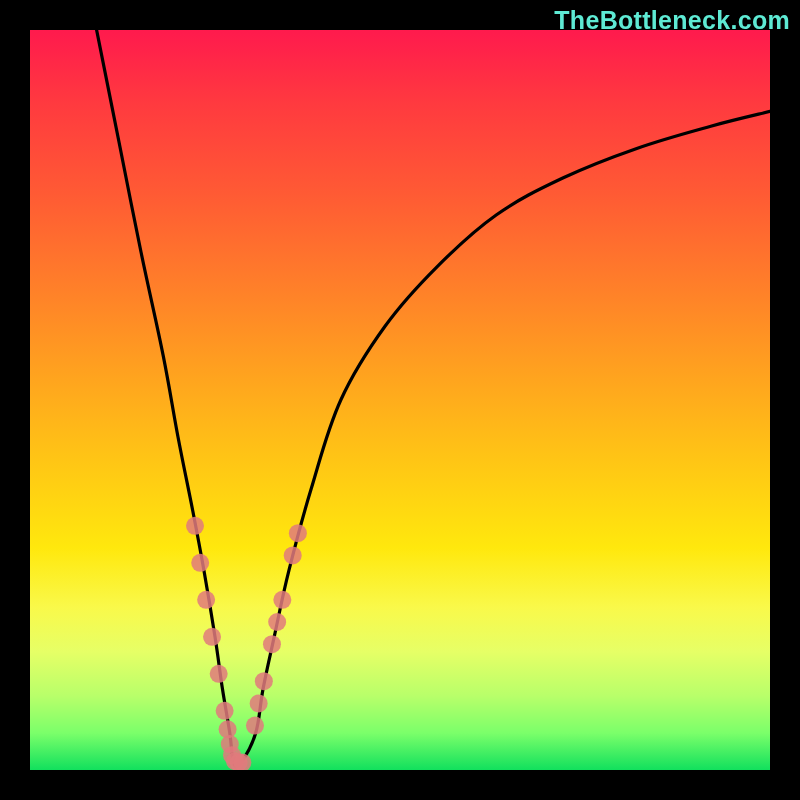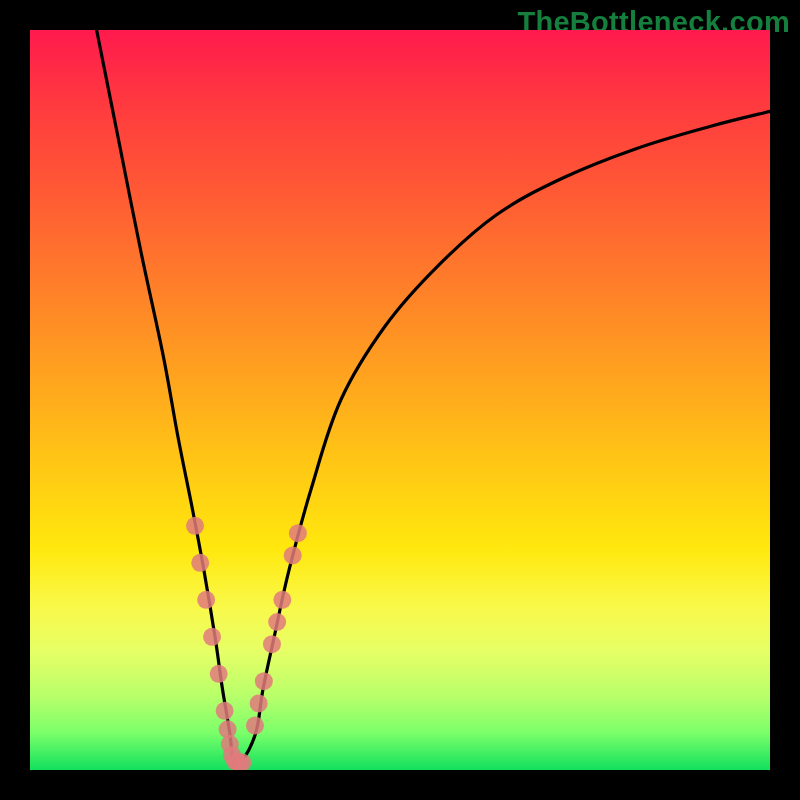--- a/index.html
+++ b/index.html
@@ -36,22 +36,22 @@
       #e6ff66 84%,
       #b8ff6a 90%,
       #7bff6a 95%,
       #11e05d 100%
     );
   }
   .watermark {
     position: absolute;
     top: 6px;
     right: 10px;
-    color: #15803d;
-    font-size: 29px;
+    color: #5eead4;
+    font-size: 25px;
     font-weight: 600;
     letter-spacing: 0.3px;
     font-family: Arial, Helvetica, sans-serif;
   }
   svg.curve {
     position: absolute;
     left: 0;
     top: 0;
     width: 740px;
     height: 740px;

